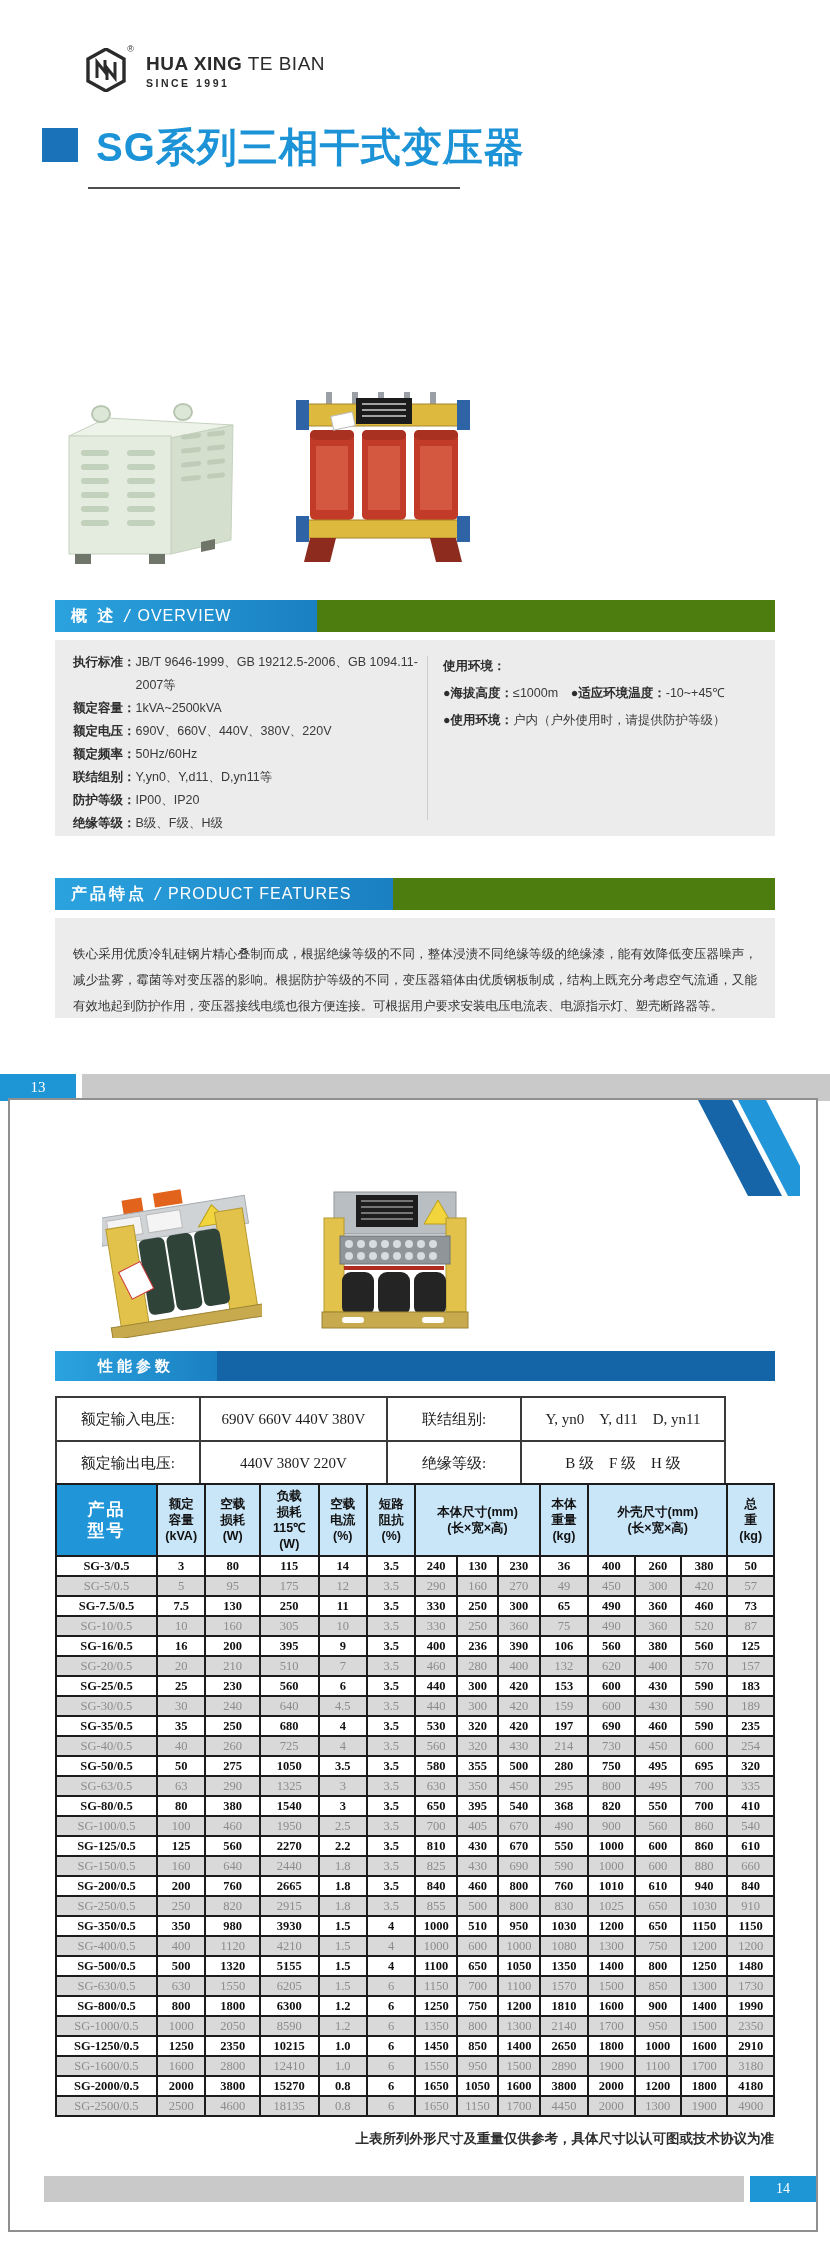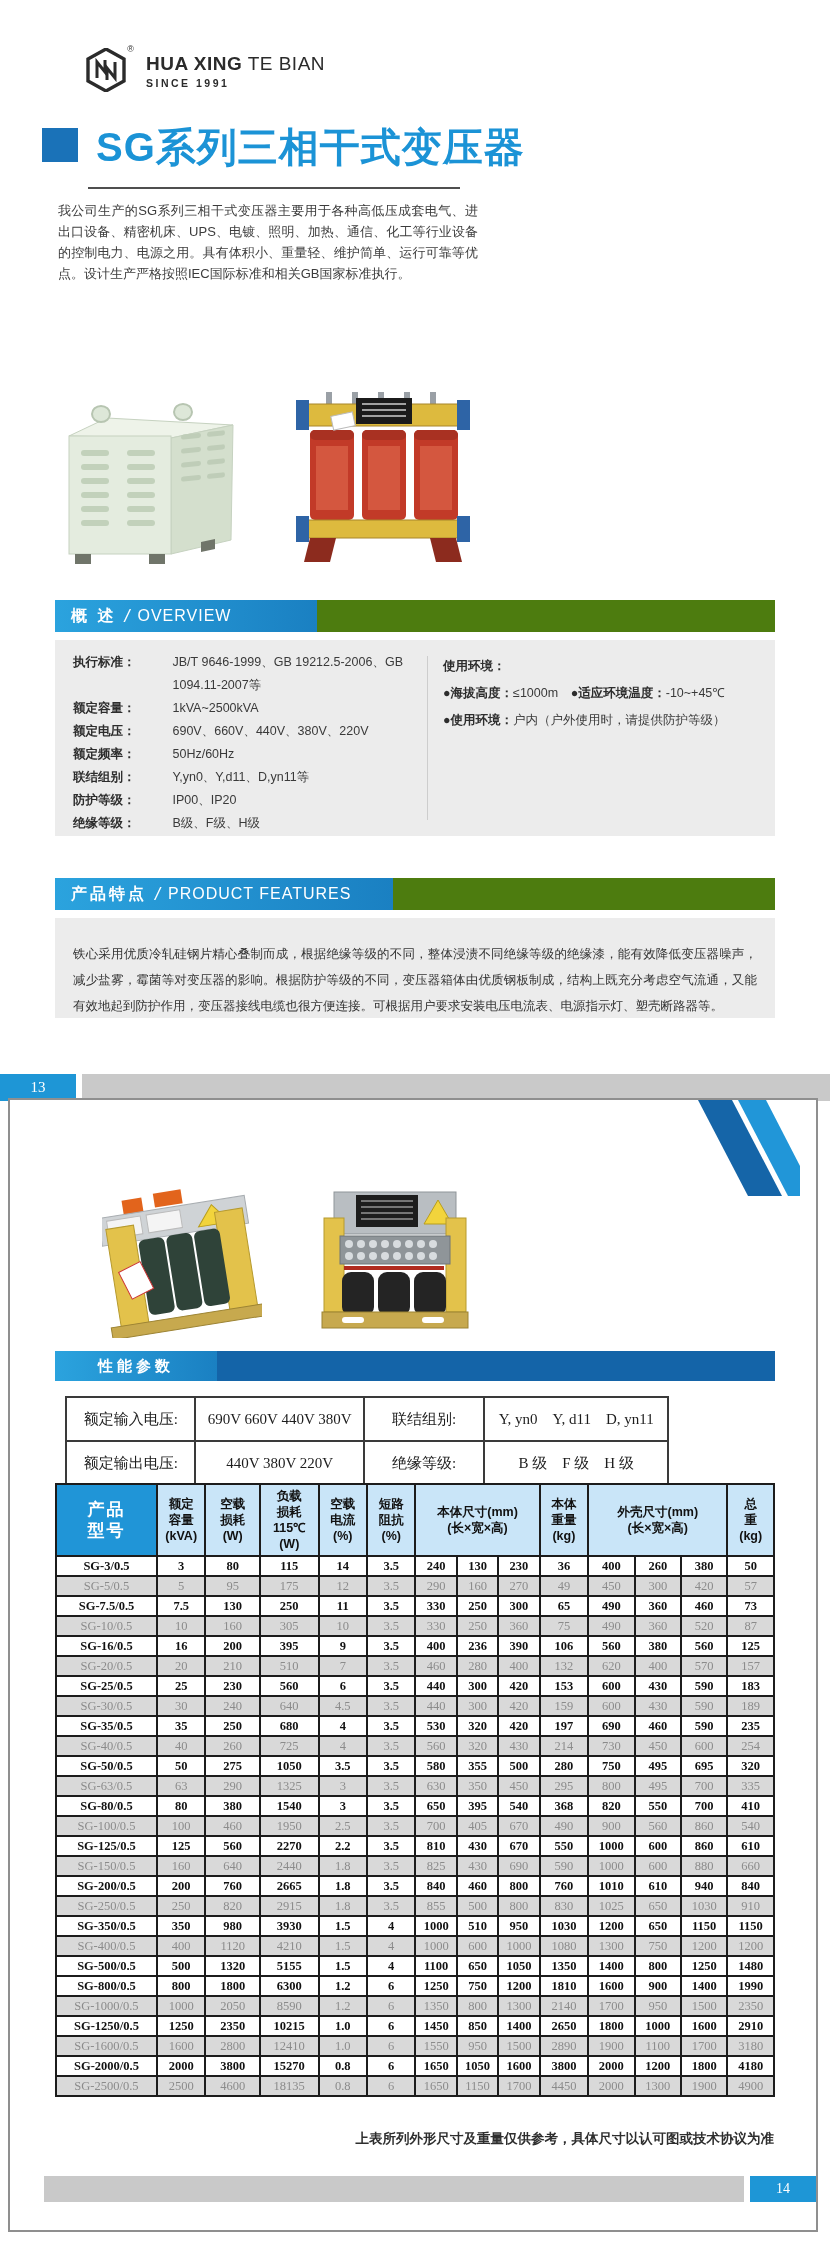--- a/index.html
+++ b/index.html
@@ -36,21 +36,21 @@
                      display:flex; align-items:center; padding-left:16px; }
   .sec-title-cn { color:#fff; font-weight:bold; font-size:16px; letter-spacing:3px; white-space:nowrap; }
   .sec-slash { color:#fff; font-size:18px; margin:0 8px; font-style:italic; }
   .sec-title-en { color:#fff; font-size:16px; letter-spacing:1px; white-space:nowrap; }
   #overview-bar { top:600px; } #overview-bar .bright { width:262px; }
   #features-bar { top:878px; } #features-bar .bright { width:338px; }
 
   
   .overview-box { position:absolute; left:55px; top:640px; width:720px; height:196px; background:#ececec; }
   .specs { position:absolute; left:18px; top:11px; width:348px; }
-  .spec-row { display:flex; font-size:12.5px; line-height:23px;gap:37px; }
+  .spec-row { display:flex; font-size:12.5px; line-height:23px; }
   .spec-label { font-weight:bold; white-space:nowrap; color:#2d2d2d; }
   .spec-value { flex:1; color:#3a3a3a; }
   .overview-divider { position:absolute; left:372px; top:16px; width:1px; height:164px; background:#cdcdcd; }
   .env { position:absolute; left:388px; top:13px; width:330px; }
   .env-heading { font-weight:bold; font-size:12.5px; line-height:27px; color:#2d2d2d; }
   .env-line { font-size:12.5px; line-height:27px; color:#3a3a3a; }
   .seg-b { font-weight:bold; color:#2d2d2d; }
 
   
   .features-box { position:absolute; left:55px; top:918px; width:720px; height:100px; background:#ececec;
@@ -67,22 +67,22 @@
   .page2 { position:absolute; left:8px; top:1098px; width:810px; height:1134px; box-sizing:border-box;
            border:2px solid #8f8f8f; background:#fff; }
   .stripes { position:absolute; right:16px; top:0; }
 
   .params-bar { position:absolute; left:45px; top:251px; width:720px; height:30px; background:#1464a8; }
   .params-bar .bright { position:absolute; left:0; top:0; height:100%; width:162px;
                         background:linear-gradient(90deg,#2ba3de,#1a80c2);
                         display:flex; align-items:center; justify-content:center; }
   .params-bar .sec-title-cn { font-size:15px; letter-spacing:4px; }
 
-  .params-table { position:absolute; left:45px; top:296px; width:604px; border-collapse:collapse;
-                  font-family:"Liberation Serif", serif;margin-left:10px; }
+  .params-table { position:absolute; left:45px; top:296px; width:671px; border-collapse:collapse;
+                  font-family:"Liberation Serif", serif; }
   .params-table td { border:2px solid #3a3a3a; height:40px; text-align:center; font-size:15px;
                      color:#1d1d1d; }
   .params-table col.c1 { width:21.5%; } .params-table col.c2 { width:28%; }
   .params-table col.c3 { width:20%; }  .params-table col.c4 { width:30.5%; }
 
   .main-table { position:absolute; left:45px; top:383px; width:720px; border-collapse:collapse;
                 table-layout:fixed; }
   .main-table th { border:2px solid #1c1c1c; background:#c9e5f8; font-size:12.5px; line-height:16px;
                    font-weight:bold; color:#111; white-space:pre-line; padding:3px 0; vertical-align:middle; }
   .main-table th.model-head { background:#2095d7; color:#fff; font-size:17px; line-height:21px; letter-spacing:2px; }
@@ -113,21 +113,20 @@
     </div>
     <div class="brand-text">
       <div class="brand-name"><span class="b">HUA XING</span> <span>TE BIAN</span></div>
       <div class="brand-since">SINCE 1991</div>
     </div>
   </div>
 
   <div class="title-sq"></div>
   <h1 class="page-title" style="margin:0;">SG系列三相干式变压器</h1>
   <div class="title-rule"></div>
-  <p class="intro" style="margin:0;">我公司生产的SG系列三相干式变压器主要用于各种高低压成套电气、进出口设备、精密机床、UPS、电镀、照明、加热、通信、化工等行业设备的控制电力、电源之用。具有体积小、重量轻、维护简单、运行可靠等优点。设计生产严格按照IEC国际标准和相关GB国家标准执行。</p>
 
   <svg class="photo1" width="190" height="174" viewBox="0 0 190 174">
     <polygon points="14,38 52,20 178,27 116,40" fill="#eef3e9" stroke="#c6d2c0" stroke-width="1"></polygon>
     <polygon points="116,40 178,27 176,142 116,156" fill="#d4dfcd" stroke="#c6d2c0" stroke-width="1"></polygon>
     <rect x="14" y="38" width="102" height="118" fill="#e4ecdf" stroke="#c6d2c0" stroke-width="1"></rect>
     <ellipse cx="46" cy="16" rx="9" ry="8" fill="#dde7d8" stroke="#b7c5b1" stroke-width="2"></ellipse>
     <ellipse cx="128" cy="14" rx="9" ry="8" fill="#dde7d8" stroke="#b7c5b1" stroke-width="2"></ellipse>
     <g fill="#c2d1bb">
       <rect x="26" y="52" width="28" height="6" rx="3"></rect>
         <rect x="26" y="66" width="28" height="6" rx="3"></rect>
@@ -732,20 +731,36 @@
             <td>4</td>
             <td>1100</td>
             <td>650</td>
             <td>1050</td>
             <td>1350</td>
             <td>1400</td>
             <td>800</td>
             <td>1250</td>
             <td>1480</td>
           </tr>
+          <tr class="row-even">
+            <td class="model-cell">SG-630/0.5</td>
+            <td>630</td>
+            <td>1550</td>
+            <td>6205</td>
+            <td>1.5</td>
+            <td>6</td>
+            <td>1150</td>
+            <td>700</td>
+            <td>1100</td>
+            <td>1570</td>
+            <td>1500</td>
+            <td>850</td>
+            <td>1300</td>
+            <td>1730</td>
+          </tr>
           <tr class="row-odd">
             <td class="model-cell">SG-800/0.5</td>
             <td>800</td>
             <td>1800</td>
             <td>6300</td>
             <td>1.2</td>
             <td>6</td>
             <td>1250</td>
             <td>750</td>
             <td>1200</td>

